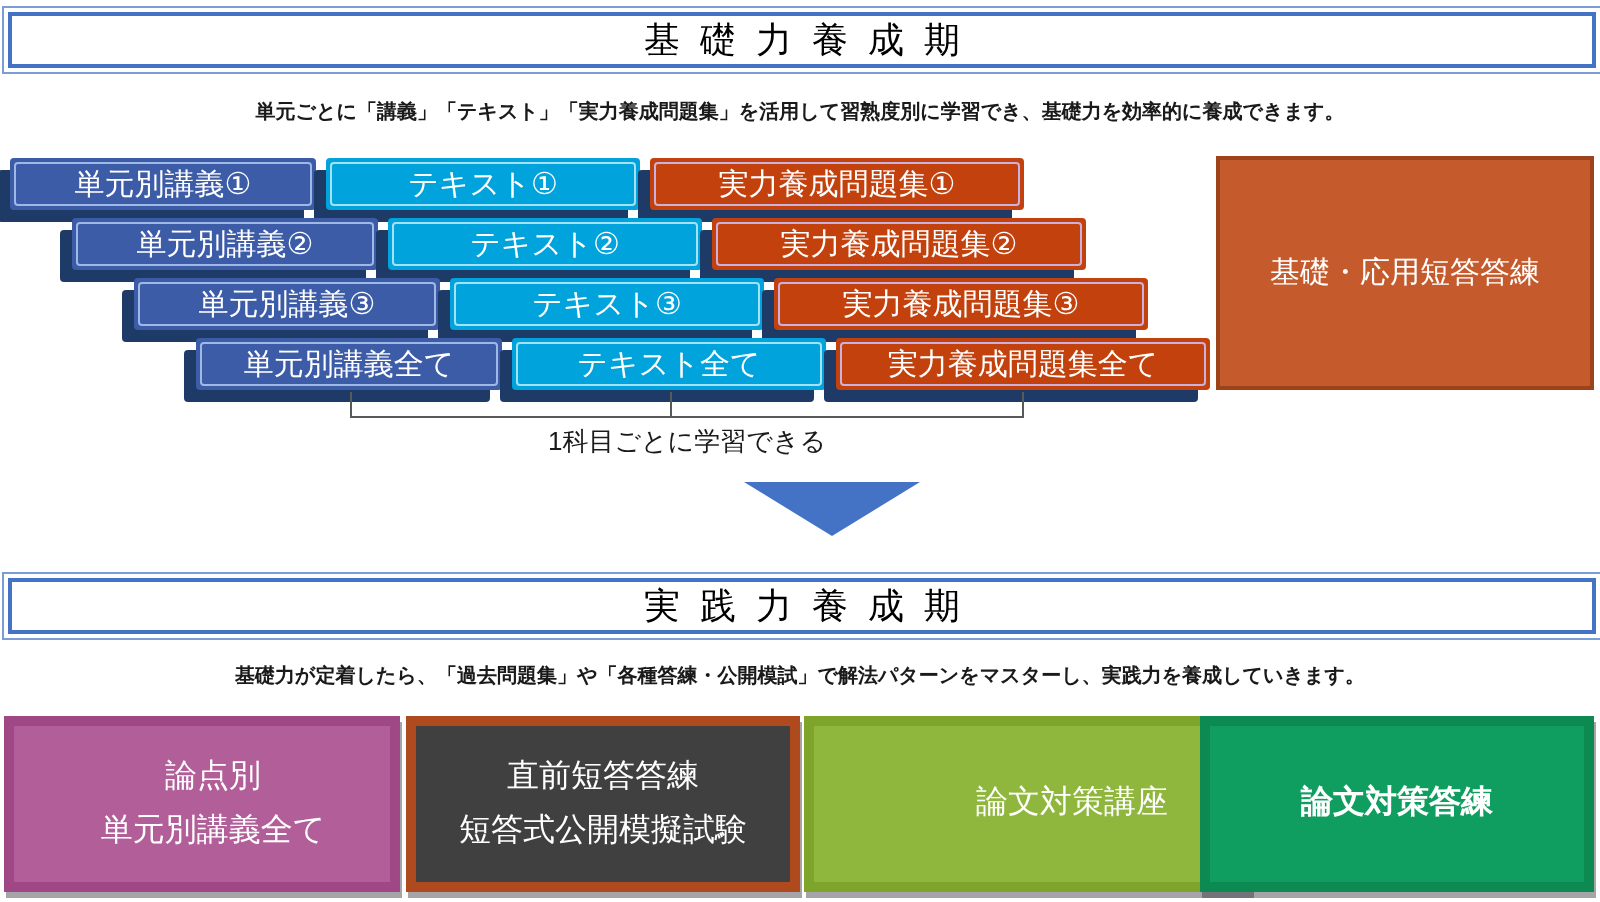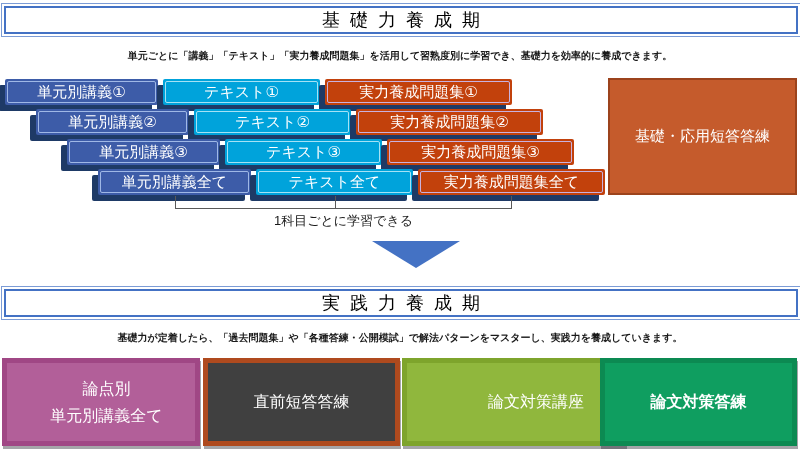--- a/index.html
+++ b/index.html
@@ -116,20 +116,21 @@
 </div>
 
 <div class="desc" style="top:331px;">基礎力が定着したら、「過去問題集」や「各種答練・公開模試」で解法パターンをマスターし、実践力を養成していきます。</div>
 
 <div class="p2-box p2-1">
   <div class="p2-line">論点別</div>
   <div class="p2-line">単元別講義全て</div>
 </div>
 <div class="p2-box p2-2">
   <div class="p2-line">直前短答答練</div>
+  <div class="p2-line">短答式公開模擬試験</div>
 </div>
 <div class="p2-box p2-3">
   <div class="p2-line">論文対策講座</div>
 
 </div>
 <div class="p2-box p2-4">
   <div class="p2-line">論文対策答練</div>
 </div>
 
 </body></html>

